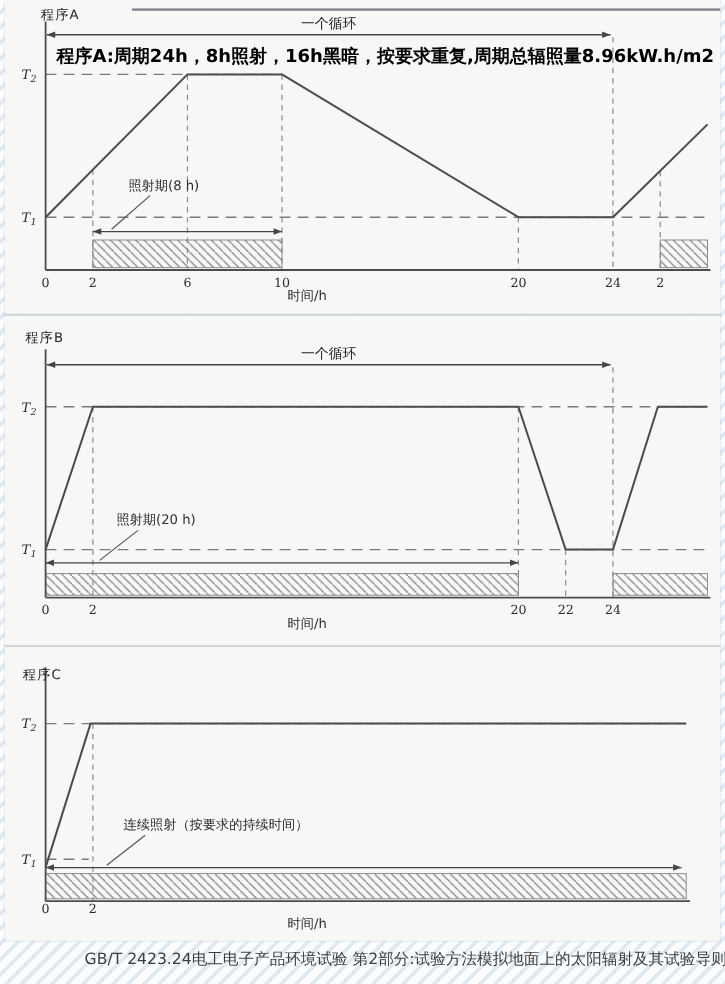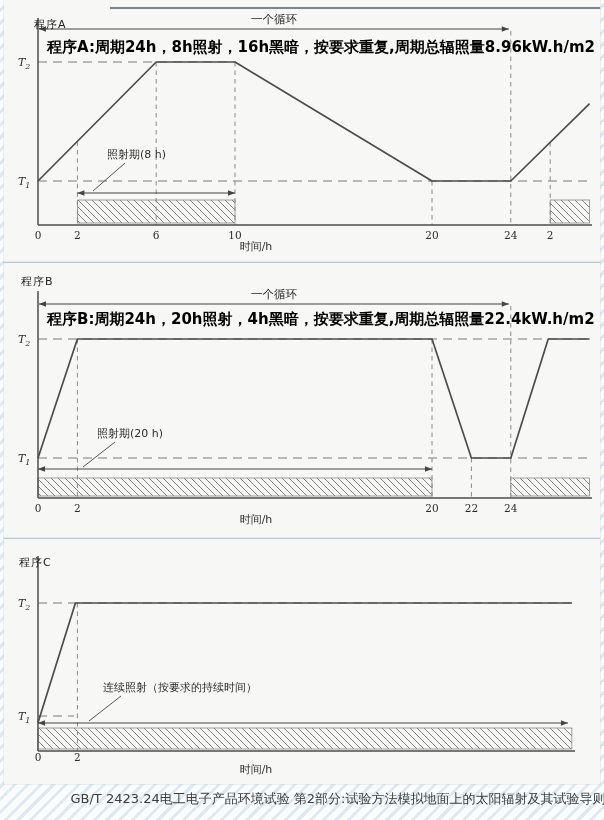--- a/index.html
+++ b/index.html
@@ -11,21 +11,21 @@
   .panel{
     position:absolute;left:4px;width:596px;background:#f7f7f5;
     box-shadow:0 0 0 1px rgba(180,195,210,0.25);
   }
   #panel-A{top:0;height:262px;}
   #panel-B{top:262px;height:276px;border-top:1px solid #b9c5cf;text-decoration:underline;}
   #panel-C{top:538px;height:245px;border-top:1px solid #b9c5cf;}
   .chart-title{
     position:absolute;font-size:11px;color:#222;letter-spacing:1px;z-index:3;
   }
-  #panel-A .chart-title{left:30px;top:5px;margin-top:12px;}
+  #panel-A .chart-title{left:30px;top:5px;}
   #panel-B .chart-title{left:17px;top:11px;}
   #panel-C .chart-title{left:15px;top:16px;}
   .annotation{
     position:absolute;left:43px;right:8px;font-size:15px;font-weight:bold;
     color:#000000;z-index:3;white-space:nowrap;letter-spacing:0px;
   }
   #panel-A .annotation{top:38px;}
   #panel-B .annotation{top:47px;}
   #panel-C .annotation{top:20px;}
   .svg-host{position:absolute;left:0;top:0;right:0;bottom:0;z-index:2;}
@@ -85,21 +85,20 @@
           <text x="546.1999999999999" y="239" text-anchor="middle" font-size="10.5" fill="#2c2c2c" font-family="DejaVu Serif, serif">2</text>
           <text x="252" y="250" text-anchor="middle" font-size="11" fill="#2c2c2c" font-family="DejaVu Sans, sans-serif">时间/h</text>
           <text x="14" y="66" font-size="11" font-style="italic" fill="#2c2c2c" font-family="DejaVu Serif, serif">T<tspan dy="2.5" font-size="8">2</tspan></text>
           <text x="14" y="185" font-size="11" font-style="italic" fill="#2c2c2c" font-family="DejaVu Serif, serif">T<tspan dy="2.5" font-size="8">1</tspan></text>
         </svg>
       </div>
   </div>
 
   <div class="panel" id="panel-B">
     <div class="chart-title">程序B</div>
-    <div class="annotation">程序B:周期24h，20h照射，4h黑暗，按要求重复,周期总辐照量22.4kW.h/m2</div>
     <div class="svg-host" id="svg-B">
         <svg width="596" height="276" viewBox="0 0 596 276" xmlns="http://www.w3.org/2000/svg">
           <defs>
             <pattern id="hatchB" width="7" height="7" patternUnits="userSpaceOnUse">
         <path d="M0 0 L7 7" stroke="#828282" stroke-width="1"></path>
             </pattern>
           </defs>
           <rect x="34" y="215" width="394" height="18" fill="url(#hatchB)" stroke="#8a8a8a" stroke-width="0.8"></rect>
           <rect x="506.79999999999995" y="215" width="78.80000000000007" height="18" fill="url(#hatchB)" stroke="#8a8a8a" stroke-width="0.8"></rect>
           <line x1="34" y1="76" x2="585.6" y2="76" stroke="#7a7a7a" stroke-width="1.2" stroke-dasharray="9 6"></line>

